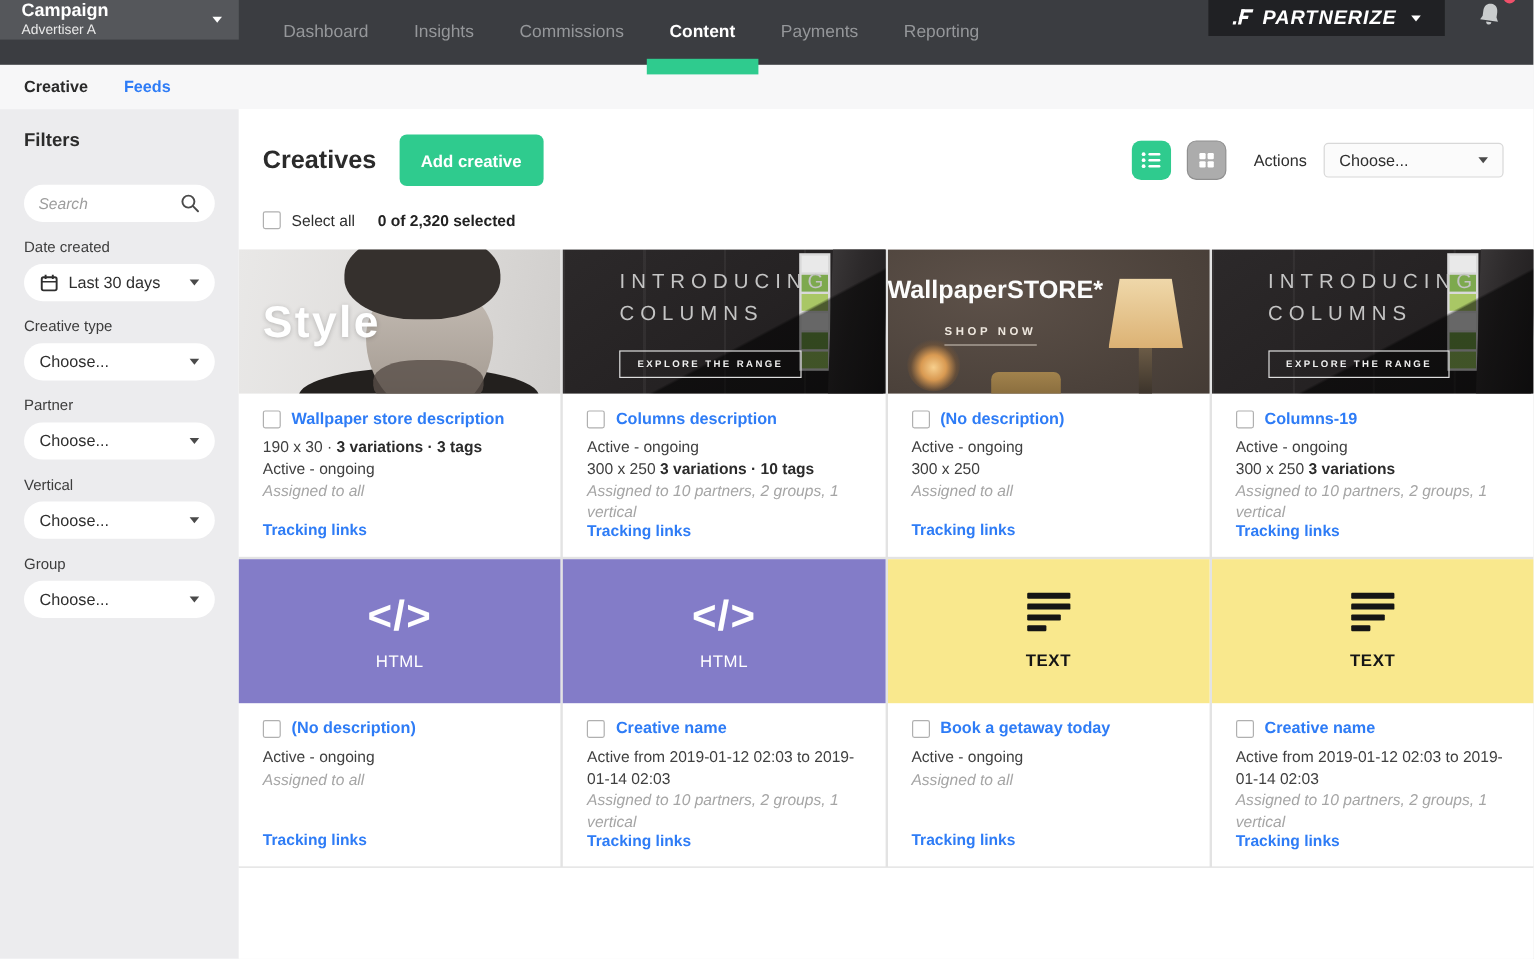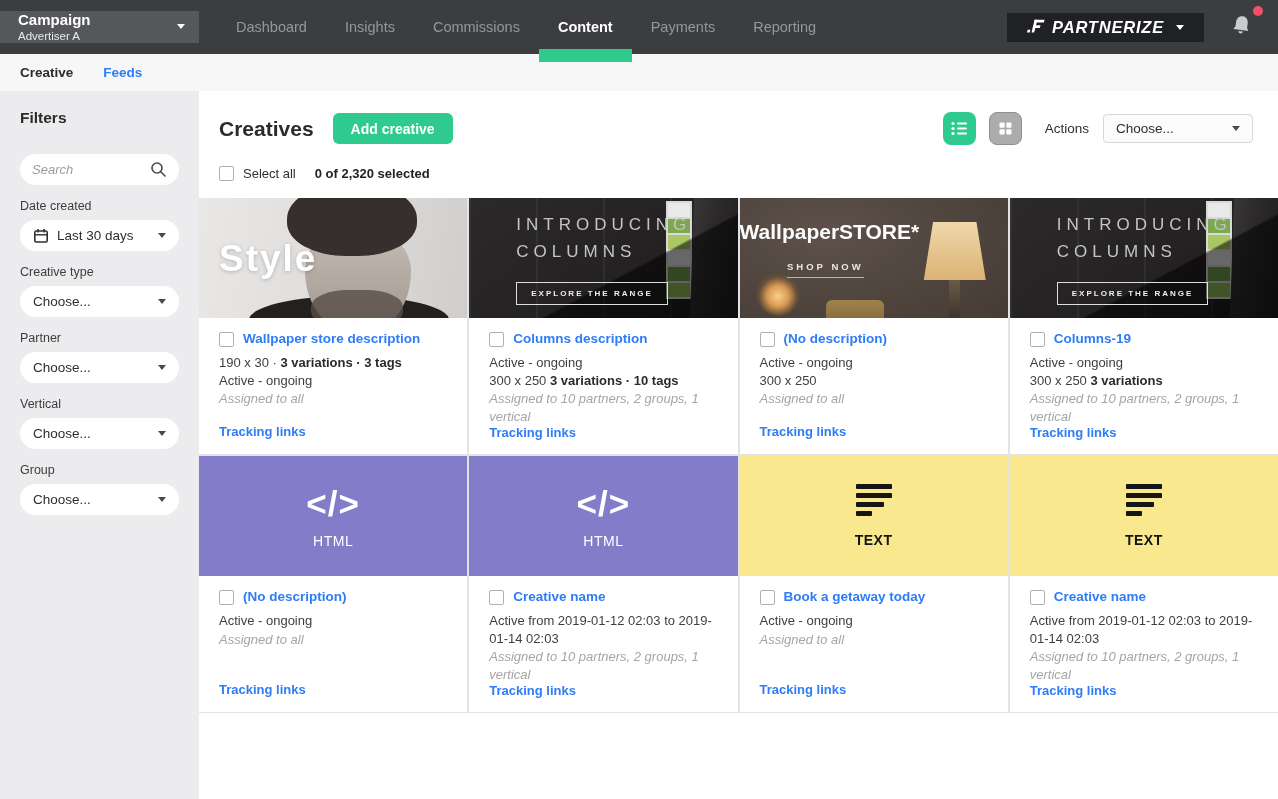--- a/index.html
+++ b/index.html
@@ -1,21 +1,21 @@
 <!DOCTYPE html>
 <html><head>
 <meta charset="utf-8">
 <style>
   * { margin:0; padding:0; box-sizing:border-box; }
   html,body { width:1278px; height:799px; overflow:hidden; }
   body { font-family:"Liberation Sans", sans-serif; background:#fff; color:#2e2e2e; }
   .app { width:1278px; height:799px; display:flex; flex-direction:column; position:relative; }
 
   
-  .navbar { height:54px; background:#3b3d41; display:flex; align-items:center; position:relative; z-index:5; }
+  .navbar { height:54px; background:#3b3d41; display:flex; align-items:flex-start; position:relative; z-index:5; }
   .campaign-sel { width:199px; background:#55575b; display:flex; align-items:center; padding:0 14px 0 18px; cursor:pointer; }
   .campaign-txt { line-height:1.2; }
   .campaign-title { color:#fff; font-size:15px; font-weight:700; }
   .campaign-sub { color:#e9e9e9; font-size:11.5px; margin-top:1px; }
   .caret { width:0; height:0; border-left:4.5px solid transparent; border-right:4.5px solid transparent; border-top:5.5px solid #4a4a4a; }
   .caret.white { border-top-color:#fff; }
   .campaign-sel .caret { margin-left:auto; }
   .nav-items { display:flex; align-items:stretch; margin-left:18px; }
   .nav-item { position:relative; padding:0 19px; line-height:54px; font-size:14.5px; color:#95979a; cursor:pointer; white-space:nowrap; }
   .nav-item.active { color:#ffffff; font-weight:700; }
@@ -46,21 +46,21 @@
   .select-box { height:31px; background:#fff; border-radius:16px; display:flex; align-items:center; padding:12px 13px; cursor:pointer; }
   .select-box .val { font-size:13.5px; color:#2e2e2e; }
   .select-box .caret { margin-left:auto; }
   .select-box svg { margin-right:8px; }
 
   
   .main { flex:1; background:#fff; min-width:0; display:flex; flex-direction:column; }
   .main-header { padding:21px 25px 0 20px; }
   .hrow1 { display:flex; align-items:center; }
   .page-title { font-size:21px; font-weight:700; color:#2b2b2b; }
-  .btn-add { margin-left:19px; height:31px; padding:0 18px; background:#2fcb8e; color:#fff; border:none; border-radius:6px; font-size:14px; font-weight:600; font-family:"Liberation Sans",sans-serif; cursor:pointer; }
+  .btn-add { margin-left:19px; height:43px; padding:0 18px; background:#2fcb8e; color:#fff; border:none; border-radius:6px; font-size:14px; font-weight:600; font-family:"Liberation Sans",sans-serif; cursor:pointer; }
   .view-toggles { margin-left:auto; display:flex; gap:13px; }
   .tgl { width:33px; height:33px; border-radius:8px; display:flex; align-items:center; justify-content:center; cursor:pointer; border:1px solid transparent; }
   .tgl.list { background:#2fcb8e; }
   .tgl.grid { background:#acacac; border-color:#8f8f8f; }
   .actions-label { margin-left:23px; margin-right:14px; font-size:13.5px; color:#2f2f2f; }
   .actions-dd { width:150px; height:29px; background:#fbfbfb; border:1px solid #d8d8d8; border-radius:4px; display:flex; align-items:center; padding:0 12px; cursor:pointer; }
   .actions-dd .val { font-size:13.5px; color:#2e2e2e; }
   .actions-dd .caret { margin-left:auto; }
   .hrow2 { margin-top:21px; display:flex; align-items:center; }
   .checkbox { width:15px; height:15px; border:1px solid #b0b0b0; border-radius:2px; background:#fff; flex-shrink:0; cursor:pointer; }

